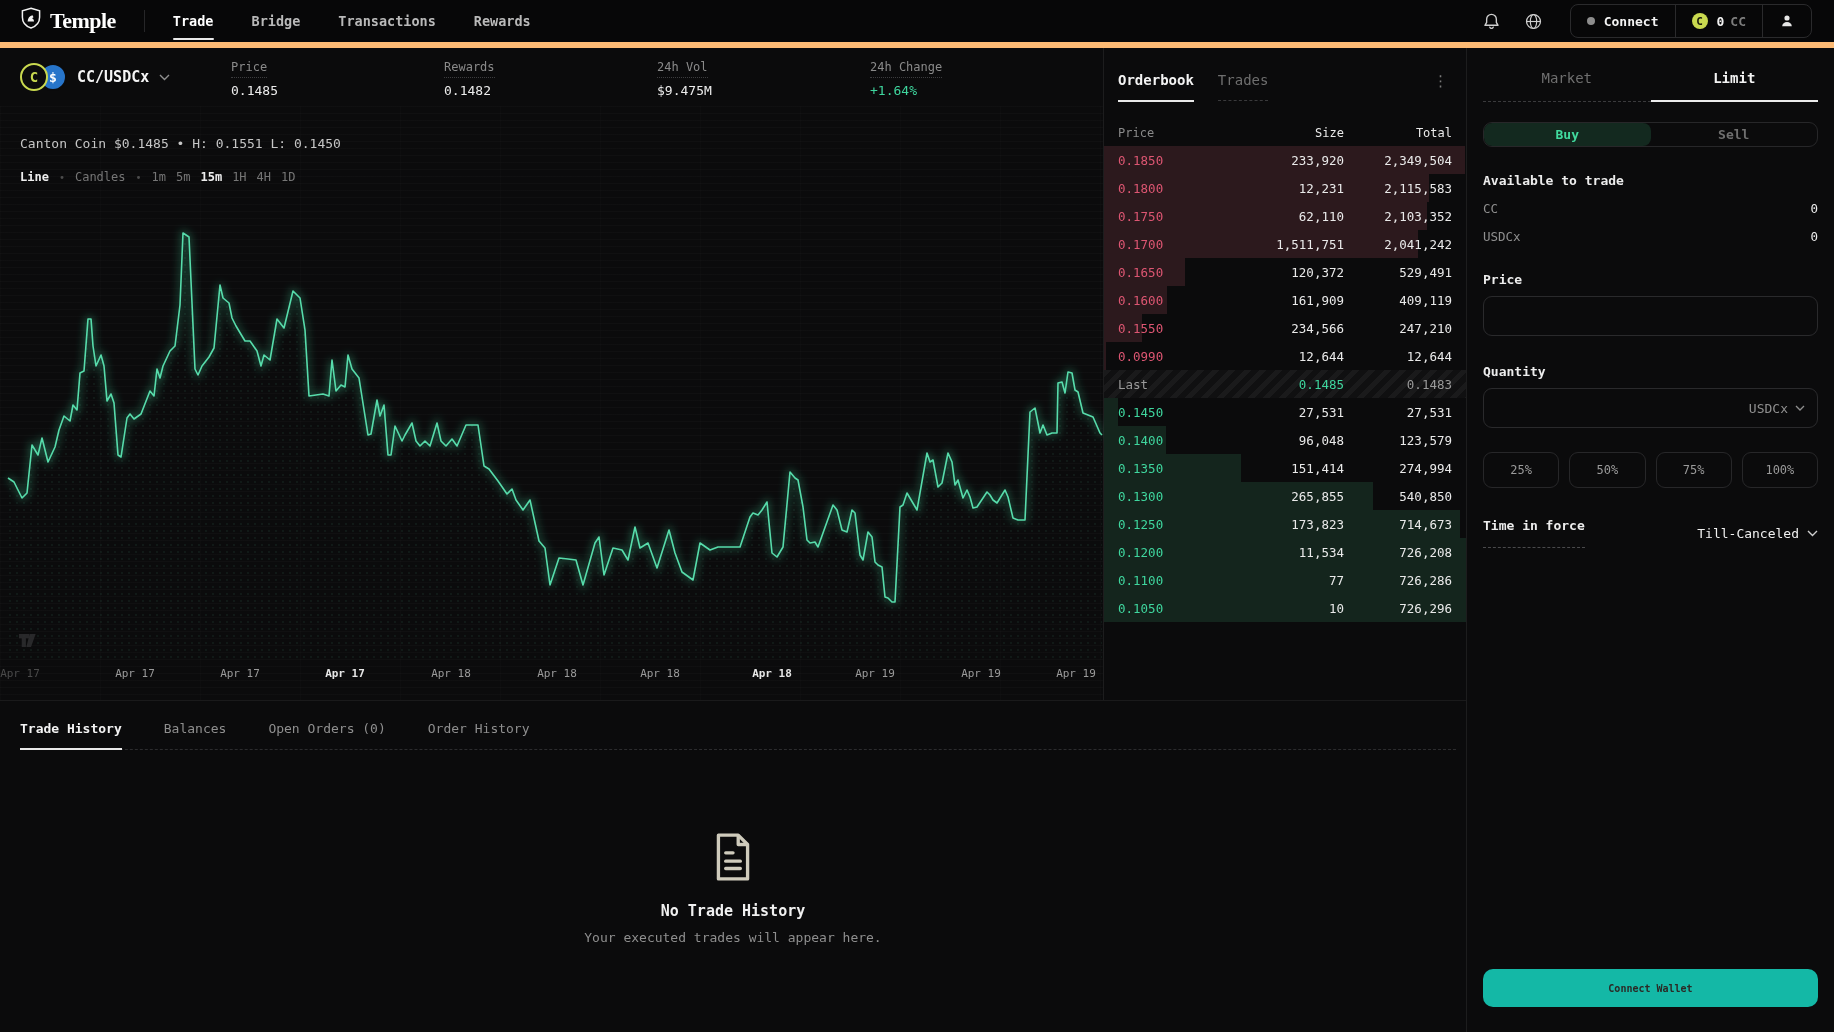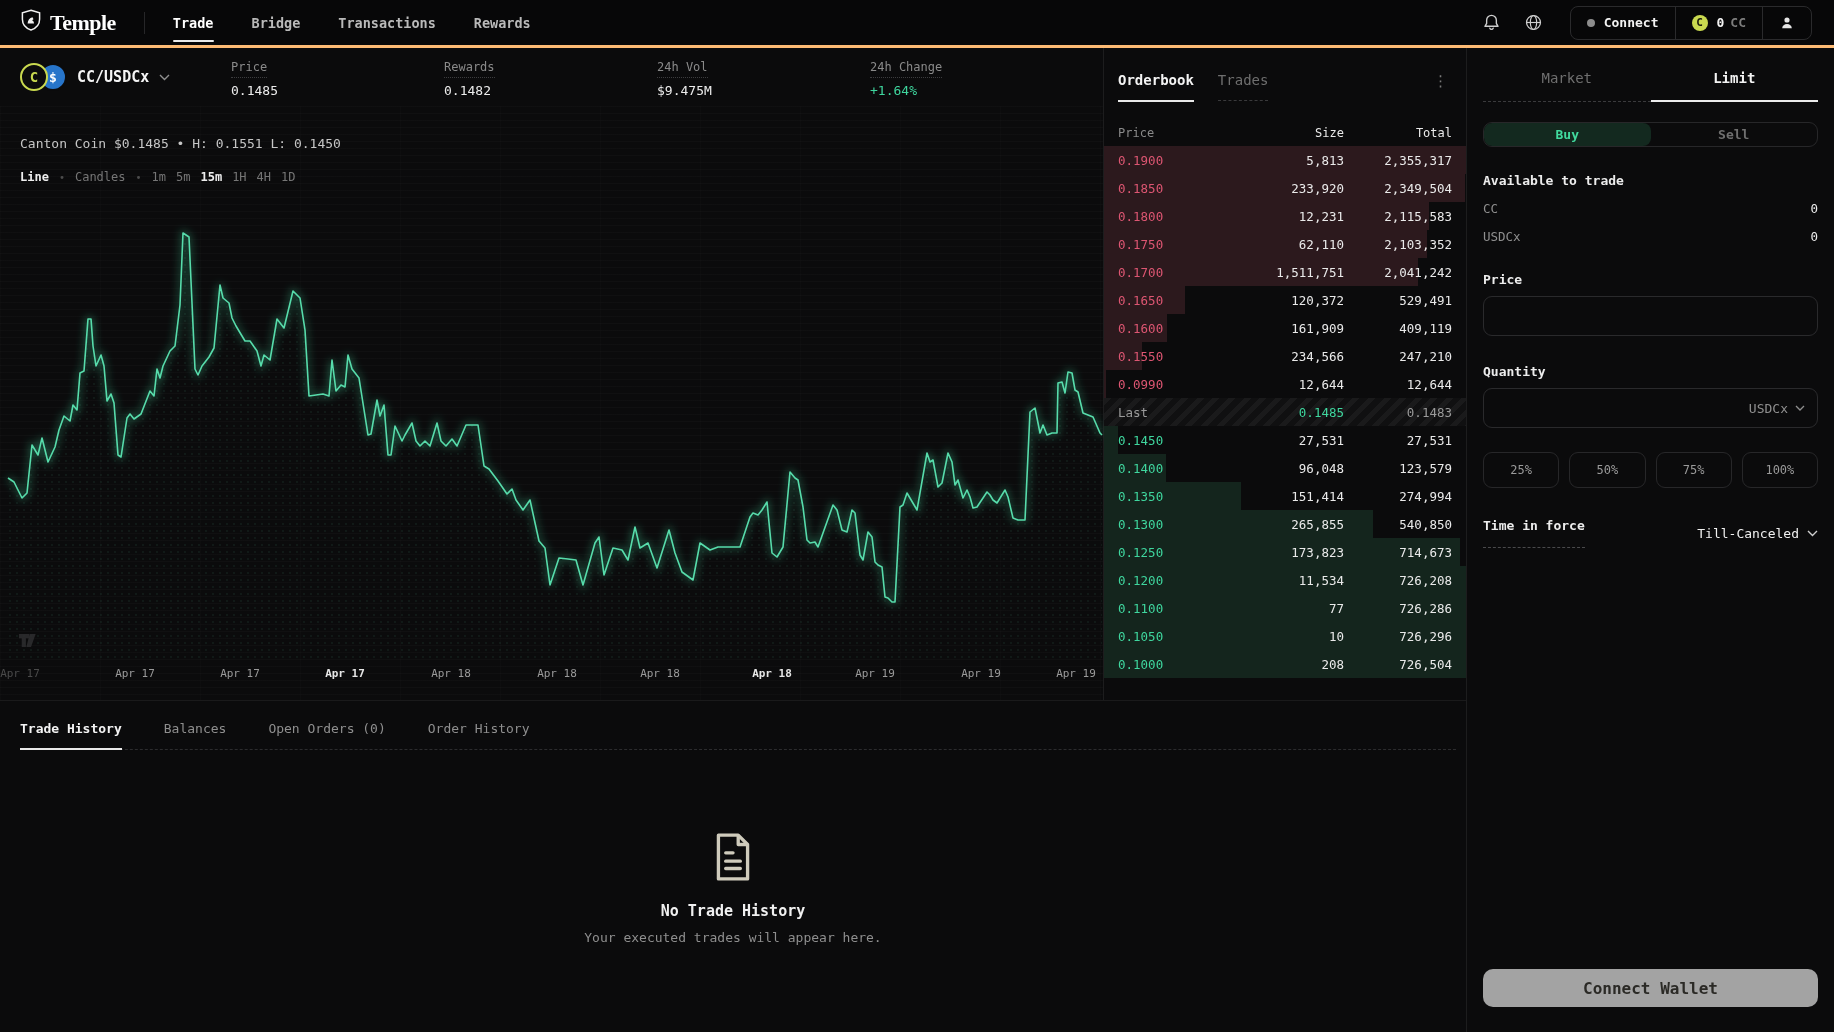--- a/index.html
+++ b/index.html
@@ -1,21 +1,21 @@
 <!DOCTYPE html>
 <html><head>
 <meta charset="utf-8">
 <style>
   * { margin:0; padding:0; box-sizing:border-box; }
   html,body { width:1834px; height:1032px; background:#0b0b0c; overflow:hidden;
     font-family:"DejaVu Sans Mono","Liberation Mono",monospace; color:#ececec; }
   .app { width:1834px; height:1032px; display:flex; flex-direction:column; }
 
   
-  .topnav { height:48px; background:#070708; border-bottom:3px solid #fdba74;
+  .topnav { height:48px; background:#070708; border-bottom:6px solid #fdba74;
     display:flex; align-items:center; padding:0 22px 0 20px; flex:0 0 48px; }
   .brand { display:flex; align-items:center; gap:8px; }
   .brand-name { font-family:"Liberation Serif","DejaVu Serif",serif; font-weight:bold;
     font-size:22px; letter-spacing:-0.5px; color:#fff; }
   .nav-sep { width:1px; height:22px; background:#262628; margin:0 28px; }
   .nav-items { display:flex; gap:38px; height:48px; align-items:center; }
   .nav-item { font-size:13.5px; font-weight:bold; color:#b9b9b9; cursor:pointer;
     position:relative; height:48px; display:flex; align-items:center; }
   .nav-item.active { color:#ffffff; }
   .nav-item.active::after { content:""; position:absolute; left:0; right:0; bottom:5px;
@@ -138,22 +138,22 @@
     color:#8f8f8f; font-size:13px; cursor:pointer; }
   .pct-row { display:flex; gap:10px; margin-top:24px; }
   .pct-btn { flex:1; height:36px; border:1px solid #272729; border-radius:9px;
     background:transparent; color:#9a9a9a; font-family:inherit; font-size:12px; cursor:pointer; }
   .tif-row { margin-top:30px; display:flex; justify-content:space-between; align-items:center; }
   .tif-label { font-size:13px; font-weight:bold; color:#ececec;
     border-bottom:1px dashed #4a4a4c; padding-bottom:14px; }
   .tif-value { display:flex; align-items:center; gap:8px; font-size:13px; color:#f0f0f0;
     cursor:pointer; }
   .submit-btn { position:absolute; left:16px; right:16px; bottom:25px; height:38px;
-    background:#a3a3a3; color:#2b2a26; border:none; border-radius:10px;
-    font-family:inherit; font-size:16px; font-weight:bold; cursor:pointer; }
+    background:#14b8a6; color:#2b2a26; border:none; border-radius:10px;
+    font-family:inherit; font-size:10px; font-weight:bold; cursor:pointer; }
 </style>
 </head>
 <body>
 
 <div class="app">
 
   <div class="topnav">
     <div class="brand">
       <span>
         <svg width="22" height="24" viewBox="0 0 22 24">
@@ -283,26 +283,20 @@
               <span class="ob-tab inactive">Trades</span>
               <span class="kebab">⋮</span>
             </div>
           <div class="ob-header">
             <span class="ob-price">Price</span>
             <span class="ob-size">Size</span>
             <span class="ob-total">Total</span>
           </div>
           <div class="ob-rows" id="asks">
               <div class="ob-row ask">
-                <div class="depth ask" style="width: 100%;"></div>
-                <span class="ob-price ask">0.1900</span>
-                <span class="ob-size">5,813</span>
-                <span class="ob-total">2,355,317</span>
-              </div>
-              <div class="ob-row ask">
                 <div class="depth ask" style="width: 99.8%;"></div>
                 <span class="ob-price ask">0.1850</span>
                 <span class="ob-size">233,920</span>
                 <span class="ob-total">2,349,504</span>
               </div>
               <div class="ob-row ask">
                 <div class="depth ask" style="width: 89.8%;"></div>
                 <span class="ob-price ask">0.1800</span>
                 <span class="ob-size">12,231</span>
                 <span class="ob-total">2,115,583</span>
@@ -390,26 +384,20 @@
                 <div class="depth bid" style="width: 100%;"></div>
                 <span class="ob-price bid">0.1100</span>
                 <span class="ob-size">77</span>
                 <span class="ob-total">726,286</span>
               </div>
               <div class="ob-row bid">
                 <div class="depth bid" style="width: 100%;"></div>
                 <span class="ob-price bid">0.1050</span>
                 <span class="ob-size">10</span>
                 <span class="ob-total">726,296</span>
-              </div>
-              <div class="ob-row bid">
-                <div class="depth bid" style="width: 100%;"></div>
-                <span class="ob-price bid">0.1000</span>
-                <span class="ob-size">208</span>
-                <span class="ob-total">726,504</span>
               </div>
             </div>
         </div>
       </div>
 
       <div class="history">
         <div class="history-tabs" id="history-tabs">
             <span class="h-tab active">Trade History</span>
             <span class="h-tab">Balances</span>
             <span class="h-tab">Open Orders (0)</span>

